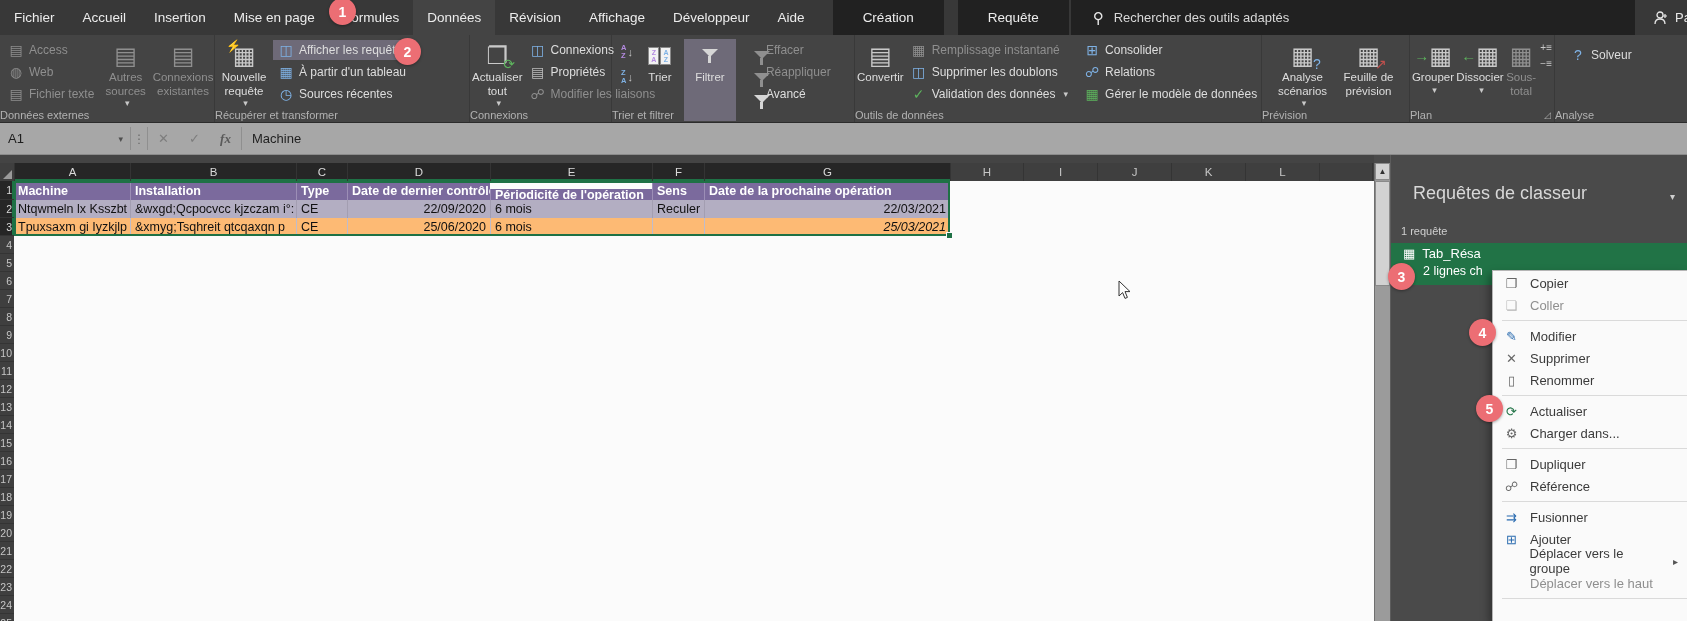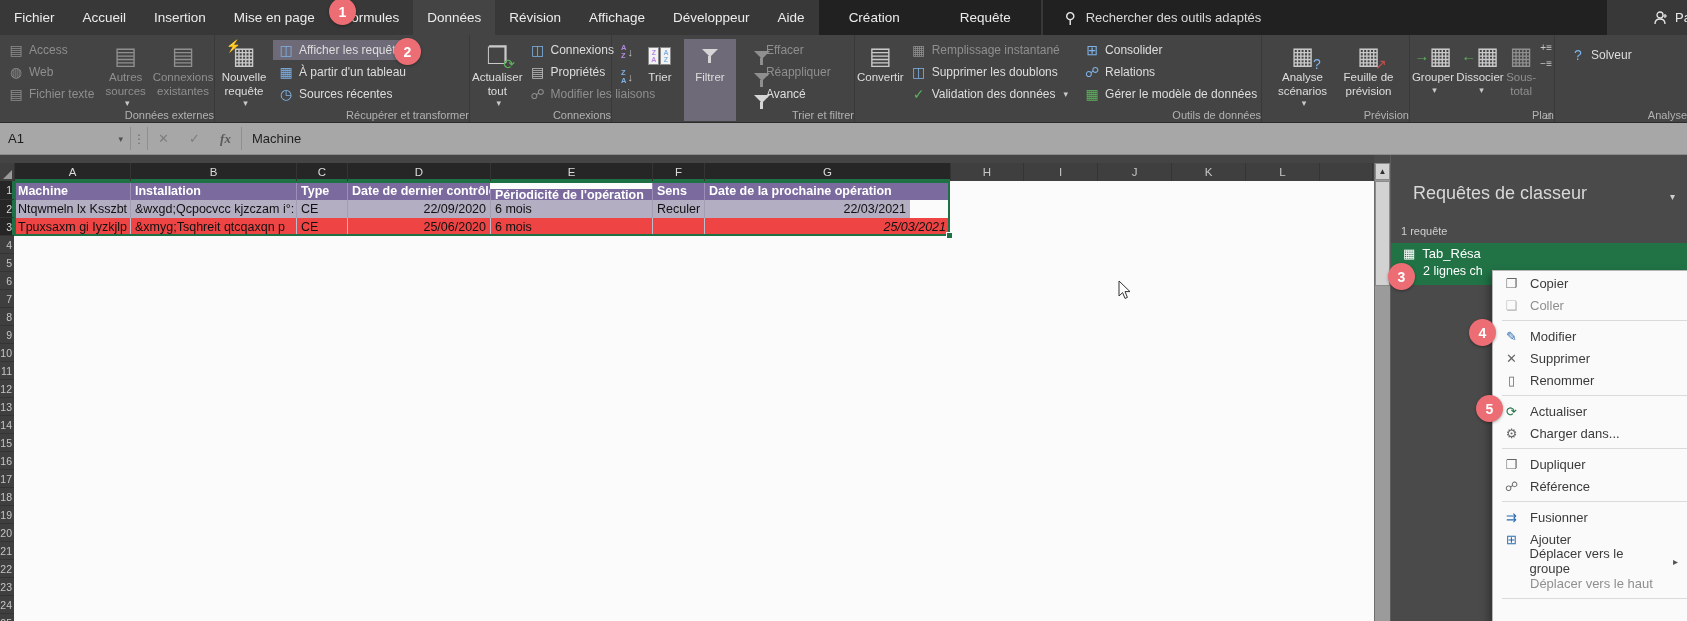--- a/index.html
+++ b/index.html
@@ -3,30 +3,30 @@
 <meta charset="utf-8">
 <style>
   html,body{margin:0;padding:0}
   body{width:1687px;height:621px;position:relative;overflow:hidden;background:#4a4a4a;
        font-family:"Liberation Sans",sans-serif;-webkit-font-smoothing:antialiased}
   
   .tabbar{position:absolute;top:0;left:0;right:0;height:35px;background:#383838;display:flex;align-items:stretch}
   .tabs{display:flex;align-items:stretch}
   .tab{display:flex;align-items:center;padding:0 14px;font-size:13.5px;color:#ececec;white-space:nowrap;cursor:default}
   .tab.active{background:#444444}
-  .tab.contextual{background:#212121;padding:0 30px;}
+  .tab.contextual{background:#212121;padding:0 30px;margin-left:14px}
   .searchblock{background:#212121;margin-left:2px;display:flex;align-items:center;gap:10px;
                padding:0 22px;width:520px;color:#d9d9d9;font-size:13px}
   .bulb{font-size:15px;color:#e8e8e8}
   .tb-spacer{flex:1}
   .account{display:flex;align-items:center;gap:6px;color:#e8e8e8;font-size:13px;padding-right:0;margin-right:-4px}
   
   .ribbon{position:absolute;top:35px;left:0;right:0;height:87px;background:#444444;display:flex;border-bottom:1px solid #2c2c2c}
   .rgroup{position:relative;border-right:1px solid #393939;box-sizing:border-box;display:flex;align-items:flex-start;padding-top:4px}
-  .rlabel{position:absolute;bottom:1px;left:0;right:0;text-align:right;font-size:11px;color:#b2b2b2;white-space:nowrap}
+  .rlabel{position:absolute;bottom:1px;left:0;right:0;text-align:left;font-size:11px;color:#b2b2b2;white-space:nowrap}
   .gcol{display:flex;flex-direction:column;gap:2px;padding-top:1px}
   .bsm{height:20px;display:flex;align-items:center;gap:5px;padding:0 5px;font-size:12px;color:#dedede;white-space:nowrap;cursor:default}
   .bsm .ic{width:16px;text-align:center}
   .blg{width:58px;display:flex;flex-direction:column;align-items:center;text-align:center;
        font-size:11.5px;line-height:1.18;color:#dedede;padding:2px 2px 0 2px;cursor:default}
   .blg .iclg{height:30px;display:flex;align-items:center;justify-content:center}
   .hl{background:#6e6a78}
   .dis,.dis .ic,.dis .iclg{color:#8f8f8f !important}
   .ic{font-size:14px;color:#bcbcbc;font-style:normal}
   .iclg{font-size:24px;color:#c9c9c9;position:relative}
@@ -72,21 +72,21 @@
   .rowh.r1{height:19px}
   .rowh.sel{background:#262626;box-shadow:inset -2px 0 0 #1e7145;color:#dadada}
   .cellarea{position:relative;flex:1;background:#fbfbfb;overflow:hidden}
   .trow{display:flex;height:18px}
   .trow.h{height:19px}
   .tcell{box-sizing:border-box;padding:0 4px;font-size:12.5px;color:#111;display:flex;align-items:center;
          overflow:hidden;white-space:nowrap}
   .trow.h .tcell{background:#7b6a9d;color:#fff;font-weight:bold}
   .trow.h .tcell + .tcell{border-left:1px solid #9c8eb6}
   .trow.b1 .tcell{background:#b3aec2}
-  .trow.b2 .tcell{background:#ef4444}
+  .trow.b2 .tcell{background:#fdba74}
   .trow.b1 .tcell + .tcell{border-left:1px solid #a39eb1}
   .trow.b2 .tcell + .tcell{border-left:1px solid #bfbccb}
   .tcell.rt{justify-content:flex-end}
   .selbox{position:absolute;left:0;top:0;width:936px;height:55px;border:2px solid #1e7145;box-sizing:border-box;pointer-events:none}
   .fillhandle{position:absolute;left:932px;top:51px;width:7px;height:7px;background:#1e7145;border:1px solid #fbfbfb;box-sizing:border-box}
   
   .vscroll{position:absolute;left:1374px;top:163px;width:16px;bottom:0;background:#9b9b9b;border-left:1px solid #6f6f6f;box-sizing:border-box}
   .sbtn{height:17px;background:#d2d2d2;display:flex;align-items:center;justify-content:center;font-size:8px;color:#2f2f2f;border:1px solid #8a8a8a;box-sizing:border-box}
   .sthumb{height:105px;background:#d2d2d2;border:1px solid #8a8a8a;box-sizing:border-box;margin-top:1px}
   
@@ -452,21 +452,21 @@
             <div class="tcell" style="width: 52px;">Sens</div>
             <div class="tcell" style="width: 246px;">Date de la prochaine opération</div>
           </div>
           <div class="trow b1">
             <div class="tcell" style="width: 116px;">Ntqwmeln lx Ksszbt</div>
             <div class="tcell" style="width: 166px;">&amp;wxgd;Qcpocvcc kjzczam i°:</div>
             <div class="tcell" style="width: 51px;">CE</div>
             <div class="tcell rt" style="width: 143px;">22/09/2020</div>
             <div class="tcell" style="width: 162px;">6 mois</div>
             <div class="tcell" style="width: 52px;">Reculer</div>
-            <div class="tcell rt" style="width: 206px;">22/03/2021</div>
+            <div class="tcell rt" style="width: 246px;">22/03/2021</div>
           </div>
           <div class="trow b2">
             <div class="tcell" style="width: 116px;">Tpuxsaxm gi Iyzkjlp</div>
             <div class="tcell" style="width: 166px;">&amp;xmyg;Tsqhreit qtcqaxqn p</div>
             <div class="tcell" style="width: 51px;">CE</div>
             <div class="tcell rt" style="width: 143px;">25/06/2020</div>
             <div class="tcell" style="width: 162px;">6 mois</div>
             <div class="tcell" style="width: 52px;"></div>
             <div class="tcell rt" style="width: 246px; font-style: italic;">25/03/2021</div>
           </div>

